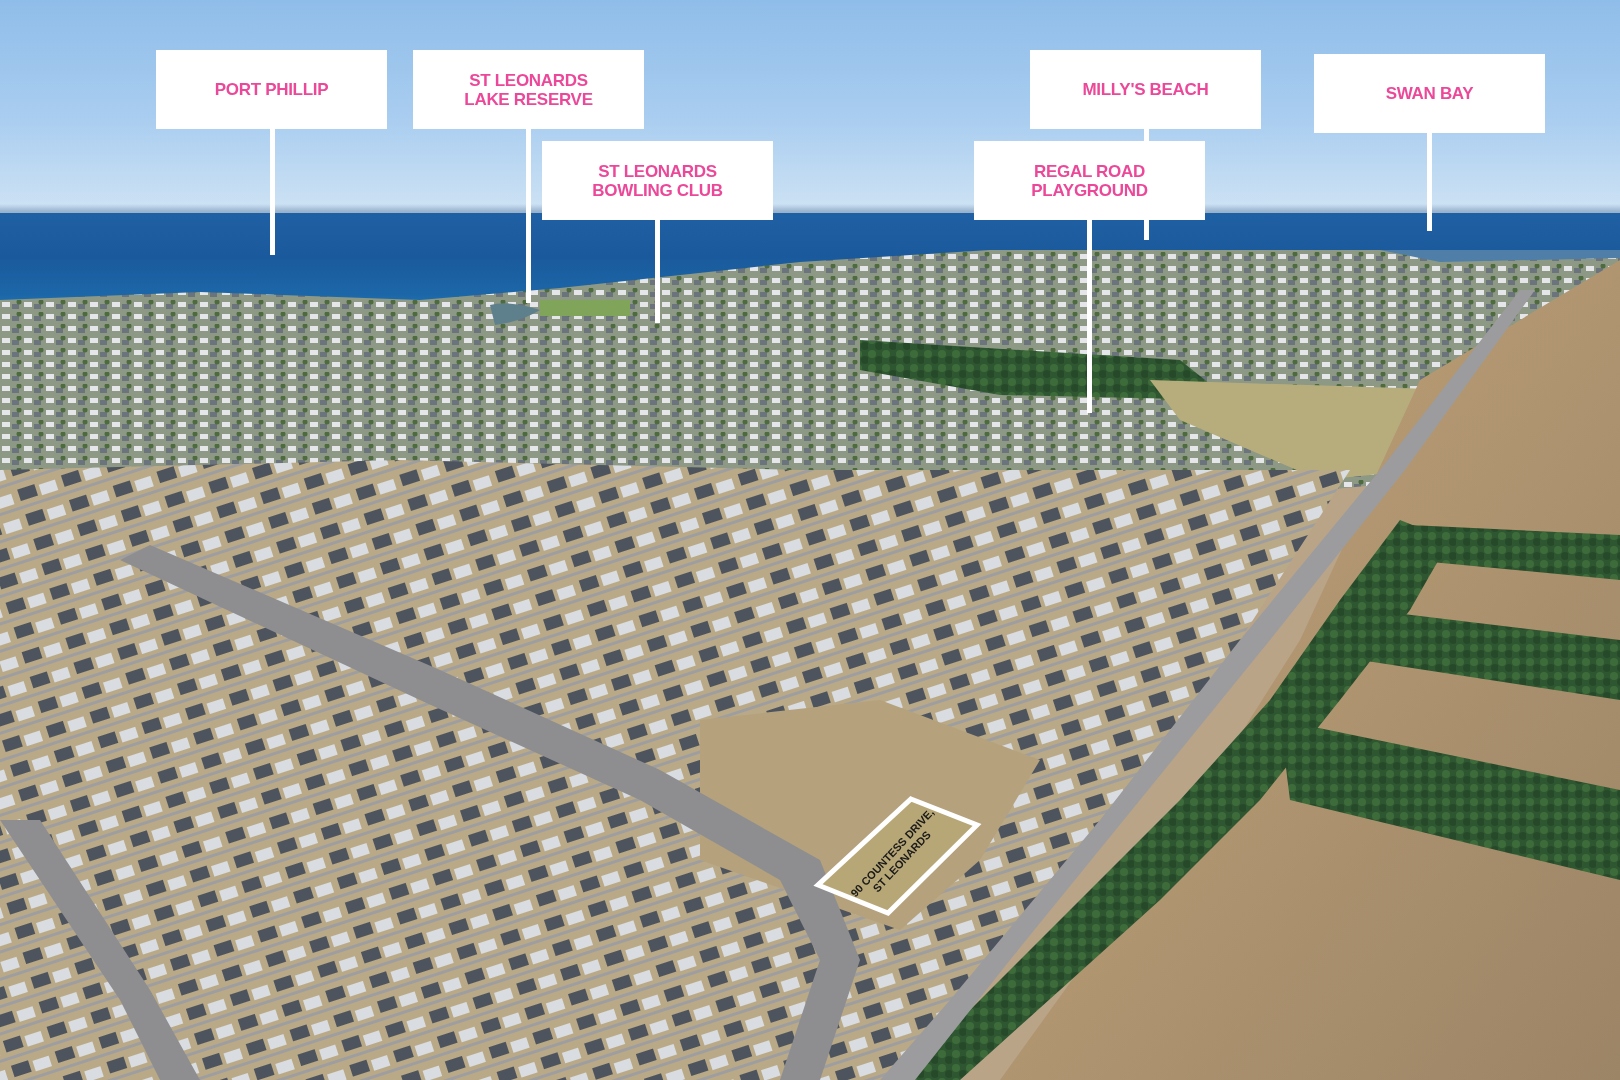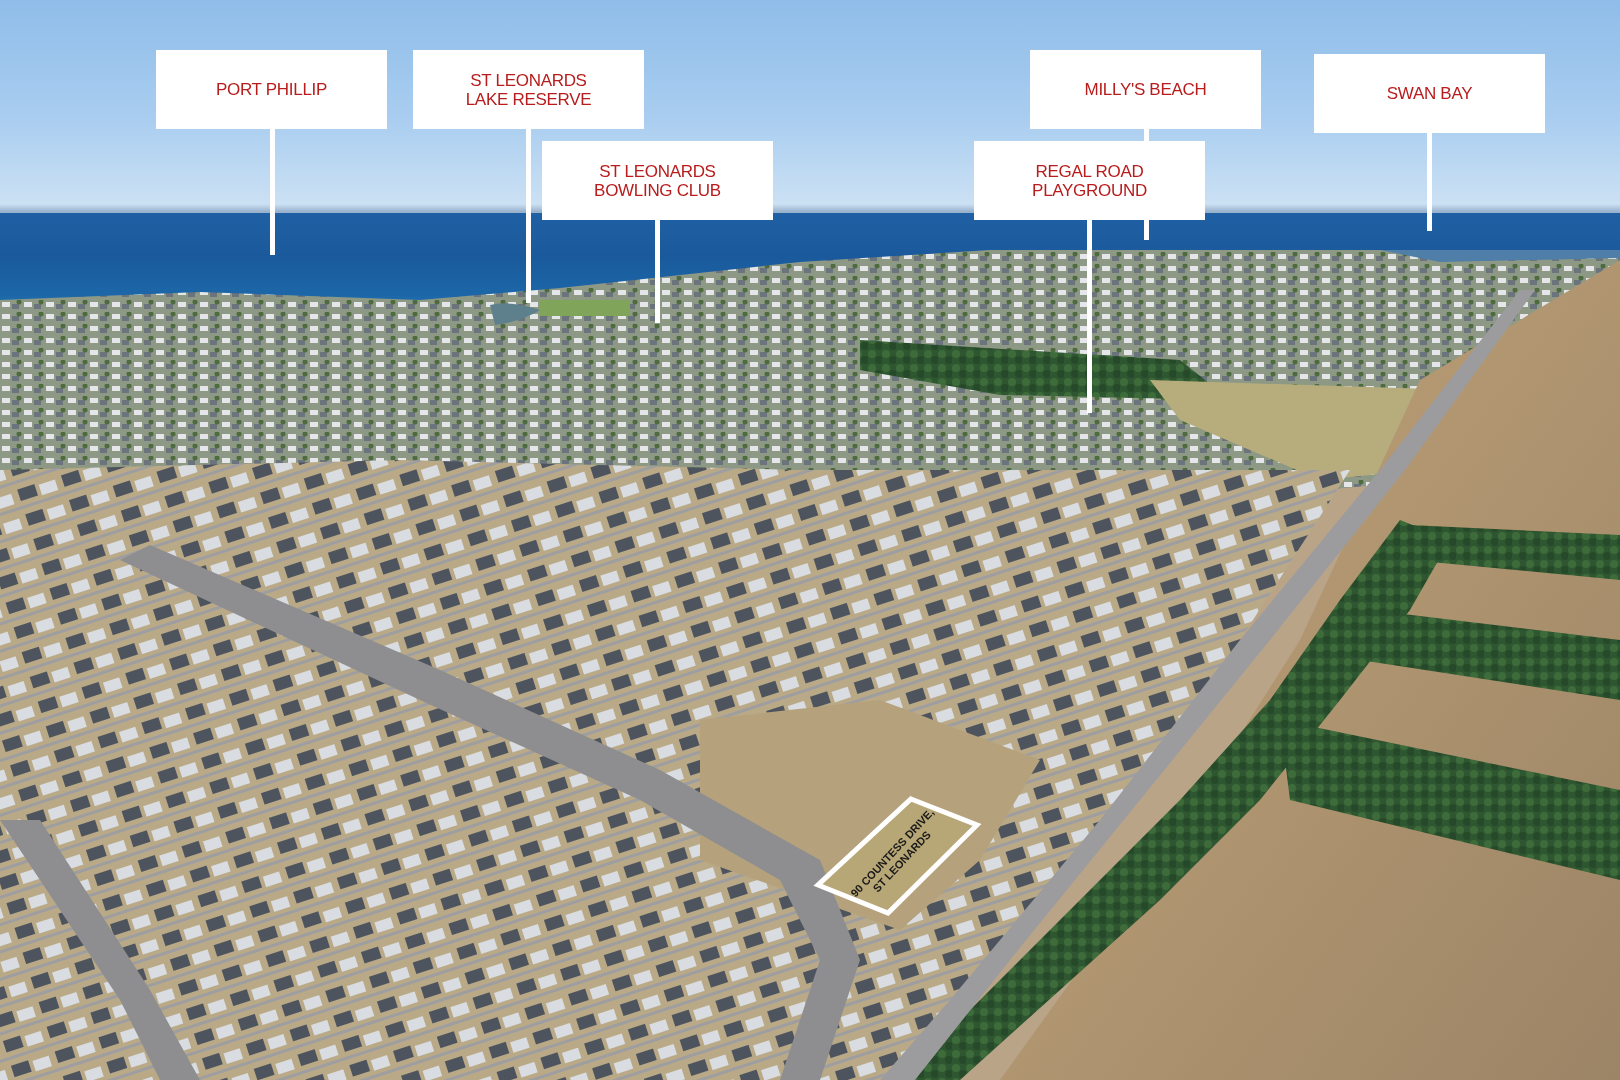--- a/index.html
+++ b/index.html
@@ -8,22 +8,22 @@
   .sky { position: absolute; left: 0; top: 0; width: 1620px; height: 214px;
     background: linear-gradient(180deg, #8fbde9 0%, #a9cdf0 55%, #cfe3f4 100%); }
   .far-hills { position: absolute; left: 0; top: 204px; width: 1620px; height: 12px;
     background: linear-gradient(180deg, rgba(120,150,185,0.0) 0%, #9bb4cf 60%, #8fa9c6 100%); }
   .sea { position: absolute; left: 0; top: 213px; width: 1620px; height: 110px;
     background: linear-gradient(180deg, #1f5fa3 0%, #1a5a9c 40%, #1c67a8 75%, #2b86b8 100%); }
   .land { position: absolute; left: 0; top: 250px; width: 1620px; height: 830px; }
   .callout-box { position: absolute; background: #ffffff; width: 231px; height: 79px;
     display: flex; align-items: center; justify-content: center; text-align: center;
     box-sizing: border-box; padding: 0 10px; }
-  .callout-text { font-family: "Liberation Sans", sans-serif; font-weight: 400; font-size: 17px;
-    line-height: 19px; color: #b91c1c; letter-spacing: -0.3px; text-transform: uppercase; white-space: pre-line; }
+  .callout-text { font-family: "Liberation Sans", sans-serif; font-weight: 700; font-size: 17px;
+    line-height: 19px; color: #ec4899; letter-spacing: -0.3px; text-transform: uppercase; white-space: pre-line; }
   .pointer { position: absolute; width: 5px; background: #ffffff; }
   .lot-label { position: absolute; left: 0; top: 0; width: 1620px; height: 1080px; pointer-events: none; }
 </style>
 </head>
 <body>
 
 <div class="scene">
   <div class="sky"></div>
   <div class="far-hills"></div>
   <div class="sea"></div>

